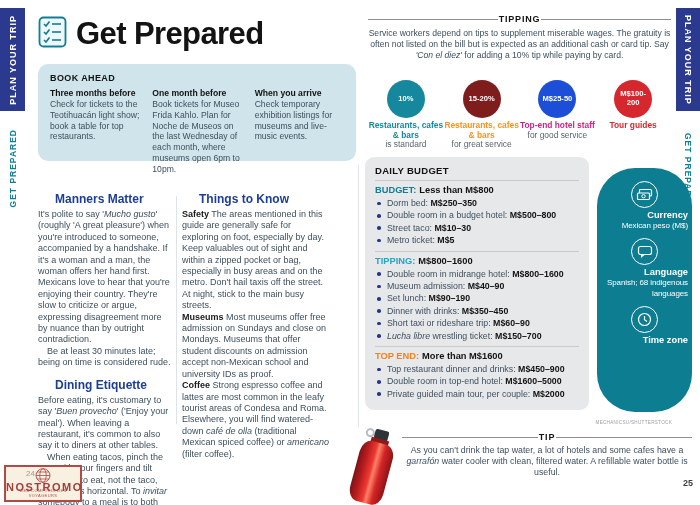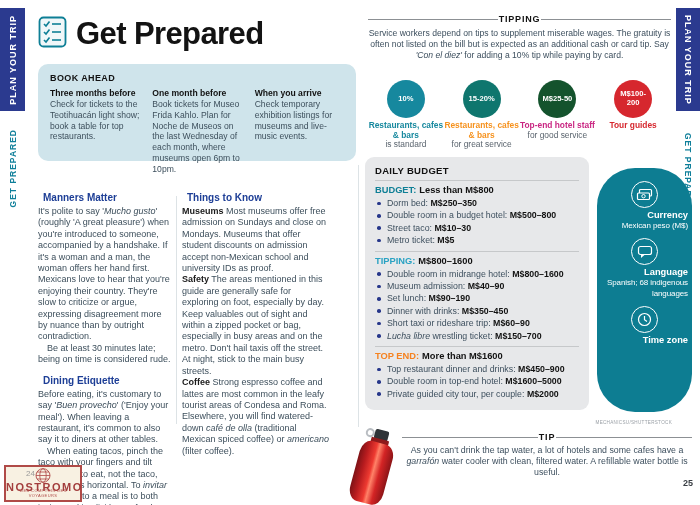--- a/index.html
+++ b/index.html
@@ -30,21 +30,21 @@
   .book-ahead .ba-title { font-size:9px; font-weight:bold; color:#121212; letter-spacing:.4px; margin-bottom:5px; }
   .ba-cols { display:flex; gap:13px; }
   .ba-col { flex:1; }
   .ba-col h4 { font-size:8.6px; color:#121212; margin-bottom:1px; }
   .ba-col p { font-size:8.6px; line-height:10.8px; color:#3d4f5c; }
 
   
   .tcol { position:absolute; top:192px; }
   .tcol-1 { left:38px;  width:134px; }
   .tcol-2 { left:182px; width:148px; }
-  .tcol h3 { font-size:10px; color:#1d3e96; margin:0 5px 3px; }
+  .tcol h3 { font-size:12px; color:#1d3e96; margin:0 17px 3px; }
   .tcol h3.mt { margin-top:9px; }
   .tcol p { font-size:9px; line-height:11.4px; color:#3d4f5c; }
   .tcol p.ind { text-indent:9px; }
   .tcol b { color:#1a1a1a; }
   .colrule { position:absolute; width:1px; background:#dde3e6; }
   .colrule.r1 { left:176px; top:196px; height:228px; }
   .colrule.r2 { left:358px; top:165px; height:262px; }
 
   
   .watermark { position:absolute; left:4px; bottom:3px; width:78px; height:37px;
@@ -169,22 +169,22 @@
     <h3>Manners Matter</h3>
     <p><span>It's polite to say '</span><i class="iti">Mucho gusto</i><span>' (roughly 'A great pleasure') when you're introduced to someone, accompanied by a handshake. If it's a woman and a man, the woman offers her hand first. Mexicans love to hear that you're enjoying their country. They're slow to criticize or argue, expressing disagreement more by nuance than by outright contradiction.</span></p>
     <p class="ind">Be at least 30 minutes late; being on time is considered rude.</p>
     <h3 class="mt">Dining Etiquette</h3>
     <p><span>Before eating, it's customary to say '</span><i class="iti">Buen provecho</i><span>' ('Enjoy your meal'). When leaving a restaurant, it's common to also say it to diners at other tables.</span></p>
     <p class="ind"><span>When eating tacos, pinch the taco with your fingers and tilt your head to eat, not the taco, which stays horizontal. To </span><i class="iti">invitar</i><span> somebody to a meal is to both invite, and implicitly pay for the bill.</span></p>
   </div>
 
   <div class="tcol tcol-2">
     <h3>Things to Know</h3>
+    <p><b>Safety</b> <span>The areas mentioned in this guide are generally safe for exploring on foot, especially by day. Keep valuables out of sight and within a zipped pocket or bag, especially in busy areas and on the metro. Don't hail taxis off the street. At night, stick to the main busy streets.</span></p>
     <p><b>Museums</b> <span>Most museums offer free admission on Sundays and close on Mondays. Museums that offer student discounts on admission accept non-Mexican school and university IDs as proof.</span></p>
-    <p><b>Safety</b> <span>The areas mentioned in this guide are generally safe for exploring on foot, especially by day. Keep valuables out of sight and within a zipped pocket or bag, especially in busy areas and on the metro. Don't hail taxis off the street. At night, stick to the main busy streets.</span></p>
     <p><b>Coffee</b> <span>Strong espresso coffee and lattes are most common in the leafy tourist areas of Condesa and Roma. Elsewhere, you will find watered-down </span><i class="iti">café de olla</i><span> (traditional Mexican spiced coffee) or </span><i class="iti">americano</i><span> (filter coffee).</span></p>
   </div>
 
   <div class="watermark">
     <span class="wm-num">24</span>
     <svg width="16" height="15" viewBox="0 0 16 15">
       <ellipse cx="8" cy="7.5" rx="7" ry="6.8" fill="none" stroke="#b04a47" stroke-width="0.9"></ellipse>
       <ellipse cx="8" cy="7.5" rx="3.2" ry="6.8" fill="none" stroke="#b04a47" stroke-width="0.8"></ellipse>
       <line x1="1" y1="7.5" x2="15" y2="7.5" stroke="#b04a47" stroke-width="0.8"></line>
       <line x1="2" y1="4" x2="14" y2="4" stroke="#b04a47" stroke-width="0.8"></line>
@@ -203,26 +203,26 @@
     <p class="intro"><span>Service workers depend on tips to supplement miserable wages. The gratuity is often not listed on the bill but is expected as an additional cash or card tip. Say </span><i class="iti">'Con el diez'</i><span> for adding a 10% tip while paying by card.</span></p>
   </div>
 
   <div class="circles">
     <div class="circle-item">
       <div class="circle" style="background-color: rgb(22, 136, 158);">10%</div>
       <div class="clabel" style="color: rgb(22, 136, 158);">Restaurants, cafes &amp; bars</div>
       <div class="csub">is standard</div>
     </div>
     <div class="circle-item">
-      <div class="circle" style="background-color: #0f766e;">15-20%</div>
+      <div class="circle" style="background-color: #7f1d1d;">15-20%</div>
       <div class="clabel" style="color: rgb(246, 146, 30);">Restaurants, cafes &amp; bars</div>
       <div class="csub">for great service</div>
     </div>
     <div class="circle-item">
-      <div class="circle" style="background-color: #14532d;">M$25-50</div>
+      <div class="circle" style="background-color: #1d4ed8;">M$25-50</div>
       <div class="clabel" style="color: rgb(201, 38, 130);">Top-end hotel staff</div>
       <div class="csub">for good service</div>
     </div>
     <div class="circle-item">
       <div class="circle" style="background-color: rgb(214, 39, 46);">M$100-200</div>
       <div class="clabel" style="color: rgb(214, 39, 46);">Tour guides</div>
       <div class="csub"></div>
     </div>
   </div>
 
@@ -253,21 +253,21 @@
       <li><i class="iti">Lucha libre</i><span> wrestling ticket:</span> <b>M$150–700</b></li>
     </ul>
     <div class="rule"></div>
 
     <div class="tier-head">
       <span class="tname" style="color: rgb(245, 130, 32);">TOP END:</span><span class="trange">More than M$1600</span>
     </div>
     <ul>
       <li><span>Top restaurant dinner and drinks:</span> <b>M$450–900</b></li>
       <li><span>Double room in top-end hotel:</span> <b>M$1600–5000</b></li>
-      <li><span>Private guided city tour, per couple:</span> <b>M$2000</b></li>
+      <li><span>Private guided main tour, per couple:</span> <b>M$2000</b></li>
     </ul>
   </div>
 
   <div class="capsule" style="background-color: rgb(13, 125, 146);">
     <div class="fact">
       <div class="ficon">
         <svg width="17" height="14" viewBox="0 0 17 14">
           <rect x="3.5" y="1.5" width="12" height="6.5" rx="1" fill="none" stroke="#fff" stroke-width="1.2"></rect>
           <rect x="1.5" y="5" width="12" height="6.5" rx="1" fill="#0d7d92" stroke="#fff" stroke-width="1.2"></rect>
           <circle cx="7.5" cy="8.2" r="1.7" fill="none" stroke="#fff" stroke-width="1"></circle>

